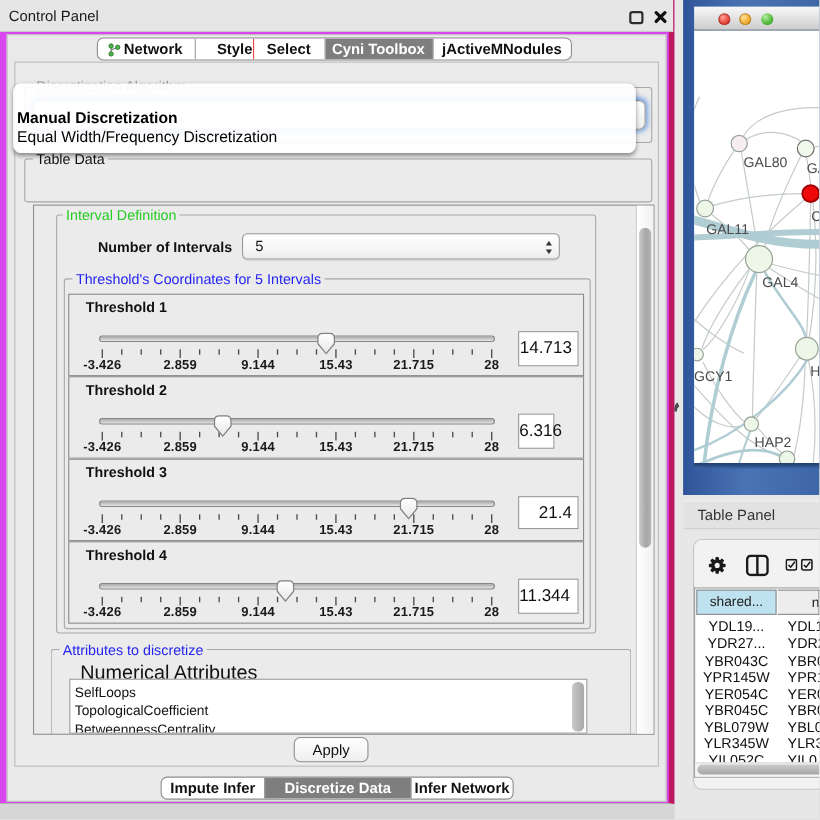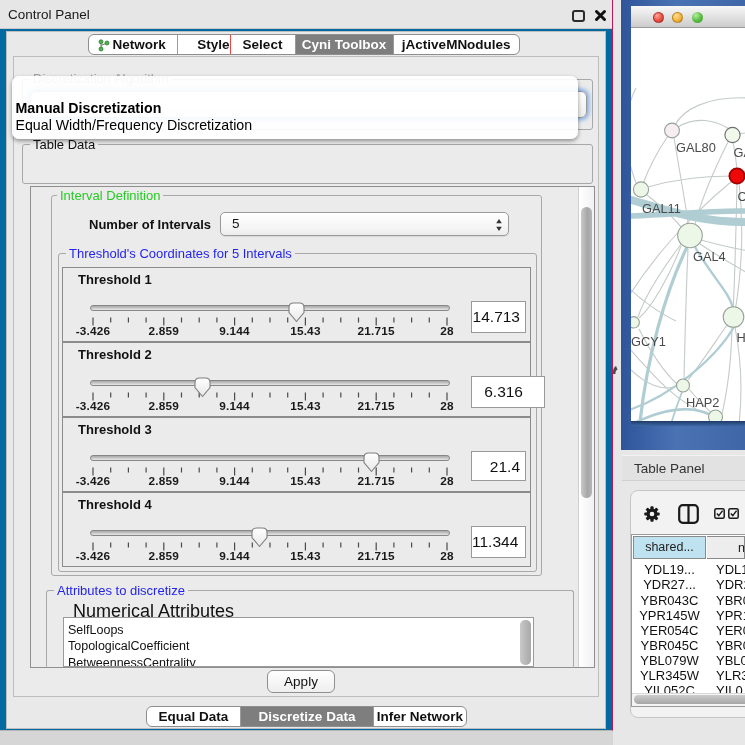--- a/index.html
+++ b/index.html
@@ -2,21 +2,21 @@
 <html><head><meta charset="utf-8">
 <style>
 *{margin:0;padding:0;box-sizing:border-box}
 body{width:745px;height:745px;background:#dadada;font-family:"Liberation Sans",sans-serif;position:relative;overflow:hidden}
 .abs{position:absolute}
 </style></head>
 <body>
 
 <div class="abs" style="left:613px;top:0;width:132px;height:745px;background:#e7e7e7"></div>
 
-<div class="abs" style="left:0;top:0;width:613px;height:731px;background:#0369a1;border-right:1px solid #be185d;border-bottom:1px solid #b5b5b5">
+<div class="abs" style="left:0;top:0;width:613px;height:731px;background:#d946ef;border-right:5px solid #be185d;border-bottom:1px solid #b5b5b5">
 
   <div class="abs" style="left:0;top:0;width:612px;height:29px;background:#e6e6e6;border-bottom:1px solid #c9c9c9">
     <span class="abs" style="left:8px;top:7px;font-size:13.5px;color:#1a1a1a">Control Panel</span>
     <div class="abs" style="left:572px;top:9.5px;width:13px;height:12px;border:2px solid #2c2c2c;border-radius:3px"></div>
     <svg class="abs" style="left:594px;top:9px;width:13px;height:13px" viewBox="0 0 13 13">
         <path d="M2.5,2.5 L10.5,10.5 M10.5,2.5 L2.5,10.5" stroke="#111" stroke-width="3" stroke-linecap="round"></path>
       </svg>
   </div>
 
   <div class="abs" style="left:6px;top:31px;width:600px;height:698px;border:1px solid #bdbdbd;background:#e9e9e9"></div>
@@ -127,21 +127,21 @@
 <svg style="position:absolute;left:130.5px;top:33.5px;width:17px;height:21px" viewBox="0 0 17 21">
 <defs>
           <linearGradient id="thg2" x1="0" y1="0" x2="0" y2="1">
             <stop offset="0" stop-color="#ffffff"></stop>
             <stop offset="0.55" stop-color="#f2f2f2"></stop>
             <stop offset="1" stop-color="#e8e8e8"></stop>
           </linearGradient>
         </defs>
 <path d="M1,5.5 Q1,1 5.5,1 L11.5,1 Q16,1 16,5.5 L16,10.5 L8.5,19.5 L1,10.5 Z" fill="url(#thg2)" stroke="#7e7e7e" stroke-width="1.1"></path>
       </svg>
-<div style="position:absolute;left:408px;top:33px;width:74px;height:32px;background:#fff;border:1px solid #999;box-sizing:border-box;text-align:right;line-height:30px;font-size:15.5px;color:#111;padding-right:21px">6.316</div>
+<div style="position:absolute;left:408px;top:33px;width:33px;height:32px;background:#fff;border:1px solid #999;box-sizing:border-box;text-align:right;line-height:30px;font-size:15.5px;color:#111;padding-right:21px">6.316</div>
 </div>
     <div style="position:absolute;left:62px;top:417px;width:469px;height:75px;border:1px solid #8b8b8b;background:#ebebeb;box-sizing:border-box">
 <span style="position:absolute;left:15px;top:4px;font-size:13px;font-weight:bold;color:#111">Threshold 3</span>
 <div style="position:absolute;left:27px;top:37px;width:360px;height:6px;border-radius:3px;border:1px solid #878787;background:linear-gradient(#a8a8a8,#cacaca 55%,#e8e8e8);"></div>
 <svg style="position:absolute;left:0;top:49px;width:469px;height:10px" viewBox="0 0 469 10">
         <line x1="30.0" y1="0.5" x2="30.0" y2="8.5" stroke="#4a4a4a" stroke-width="1.2"></line>
         <line x1="47.7" y1="0.5" x2="47.7" y2="5.5" stroke="#4a4a4a" stroke-width="1.2"></line>
         <line x1="65.4" y1="0.5" x2="65.4" y2="5.5" stroke="#4a4a4a" stroke-width="1.2"></line>
         <line x1="83.1" y1="0.5" x2="83.1" y2="5.5" stroke="#4a4a4a" stroke-width="1.2"></line>
         <line x1="100.8" y1="0.5" x2="100.8" y2="8.5" stroke="#4a4a4a" stroke-width="1.2"></line>
@@ -229,21 +229,21 @@
   <span class="abs" style="left:54px;top:583px;font-size:13px;color:#2424f0;background:#ebebeb;padding:0 3px">Attributes to discretize</span>
   <span class="abs" style="left:73px;top:601px;font-size:18px;font-weight:normal;color:#111">Numerical Attributes</span>
   <div class="abs" style="left:63px;top:617px;width:471px;height:50px;background:#fff;border:1px solid #9a9a9a;overflow:hidden">
     <div style="padding:4px 0 0 4px;font-size:12.5px;color:#111;line-height:16.3px">SelfLoops<br>TopologicalCoefficient<br>BetweennessCentrality</div>
   </div>
   <div class="abs" style="left:520px;top:620px;width:11px;height:45px;border-radius:5px;background:linear-gradient(to right,#c9c9c9,#a8a8a8)"></div>
 
   <div class="abs" style="left:267px;top:670px;width:68px;height:23px;border:1px solid #8f8f8f;border-radius:6px;background:linear-gradient(#ffffff,#eeeeee);text-align:center;line-height:21px;font-size:13.5px;color:#111">Apply</div>
 
   <div class="abs" style="left:146px;top:706px;width:321px;height:21px;border:1px solid #8e8e8e;border-radius:6px;background:#fff;overflow:hidden;display:flex">
-    <div style="width:94px;border-right:1px solid #9b9b9b;text-align:center;line-height:19px;font-size:13.5px;font-weight:bold;color:#111">Equal Data</div>
+    <div style="width:94px;border-right:1px solid #9b9b9b;text-align:center;line-height:19px;font-size:13.5px;font-weight:bold;color:#111">Impute Infer</div>
     <div style="width:133px;border-right:1px solid #9b9b9b;text-align:center;line-height:19px;font-size:13.5px;font-weight:bold;color:#fff;background:#7e7e7e">Discretize Data</div>
     <div style="flex:1;text-align:center;line-height:19px;font-size:13.5px;font-weight:bold;color:#111">Infer Network</div>
   </div>
 </div>
 
 <div class="abs" style="left:88px;top:34px;width:432px;height:21px;border:1px solid #8e8e8e;border-radius:6px;background:#fff;overflow:hidden;display:flex">
   <div style="width:88.5px;position:relative;border-right:1px solid #9b9b9b;text-align:center;line-height:19px;font-size:13.5px;font-weight:bold;color:#111;padding-left:13px"><svg style="position:absolute;left:9px;top:4px;width:12px;height:13px" viewBox="0 0 12 13">
 <path d="M3,3 L3,10 M3,6.5 L9,4" stroke="#777" stroke-width="1" fill="none"></path>
 <circle cx="3" cy="2.8" r="2" fill="#4faf4f" stroke="#2e7d2e" stroke-width="0.8"></circle>
 <circle cx="3" cy="10" r="2" fill="#4faf4f" stroke="#2e7d2e" stroke-width="0.8"></circle>

